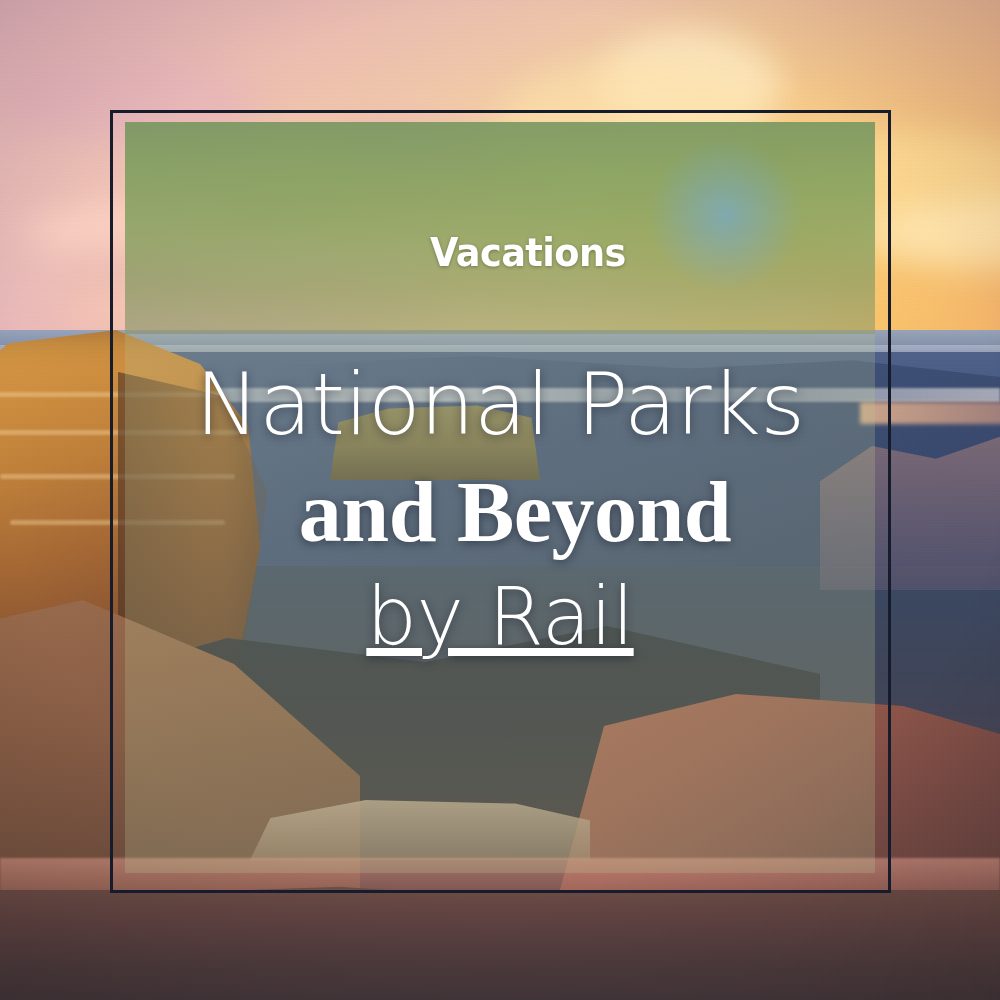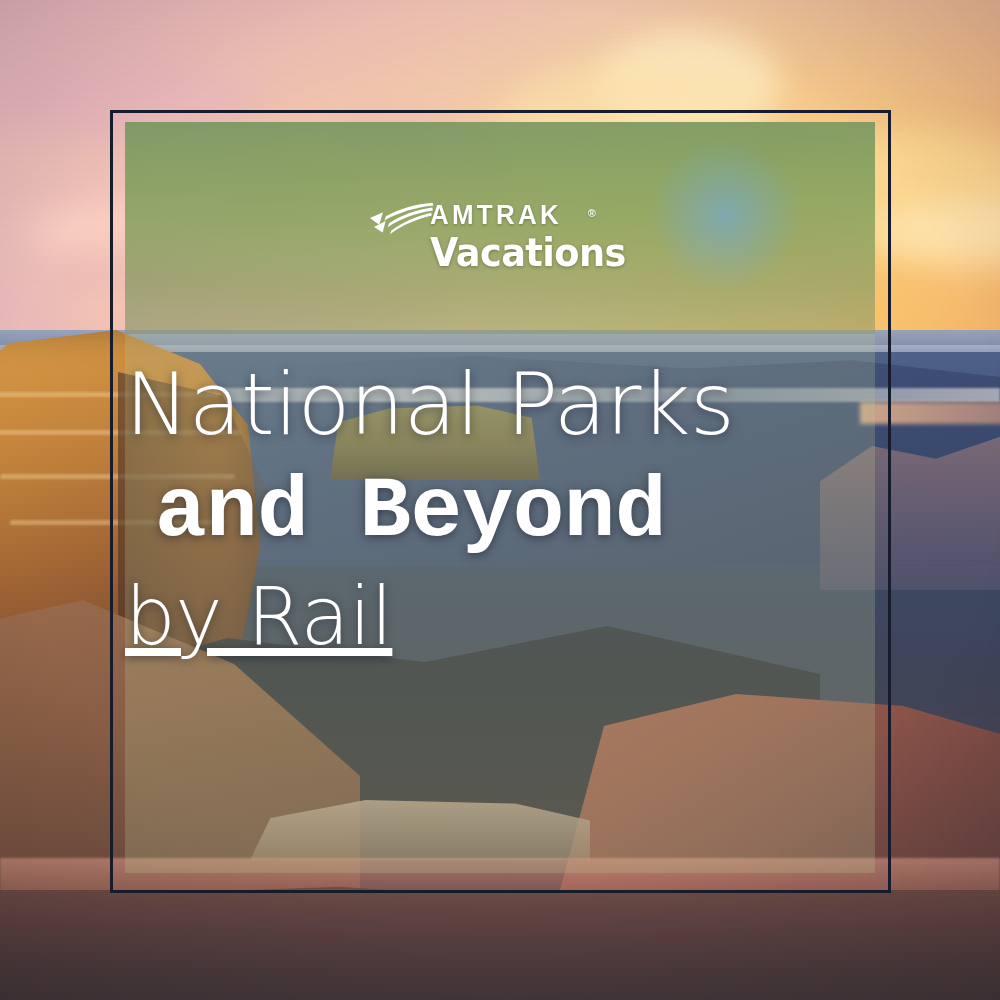--- a/index.html
+++ b/index.html
@@ -282,32 +282,33 @@
     transform:scaleX(0.94);
     transform-origin:left center;
     text-shadow:0 1px 4px rgba(0,0,0,0.30);
   }
 
   
   .headline {
     position:absolute;
     left:125px; top:352px;
     width:750px;
+    text-align:center;
     color:#ffffff;
   }
   .hl-line1 {
     font-family:"DejaVu Sans", sans-serif;
     font-weight:300;
     font-size:86px;
     line-height:104px;
     letter-spacing:-0.5px;
     text-shadow:0 2px 10px rgba(20,24,40,0.55);
   }
   .hl-line2 {
-    font-family:Liberation Mono, monospace;
+    font-family:Liberation Serif, serif;
     font-weight:bold;
     font-size:86px;
     line-height:112px;
     letter-spacing:-0.5px;
     text-shadow:0 2px 10px rgba(20,24,40,0.55);
     margin-left:30px;
   }
   .hl-line3 {
     font-family:"DejaVu Sans", sans-serif;
     font-weight:300;
@@ -364,33 +365,20 @@
     <div class="vignette"></div>
     <div class="grain"></div>
   </div>
 
   <div class="tint-panel"></div>
   <div class="tint-green"></div>
 
   <div class="frame"></div>
 
   <div class="logo">
-    <div class="logo-top">
-      <span class="logo-mark">
-        <svg viewBox="0 0 64 34" width="64" height="34" xmlns="http://www.w3.org/2000/svg">
-          <path d="M62.5 0.8 C46 2.2 30 6.5 16 14.2 L14.2 18.6 C29 10.4 45.6 5.4 63.4 3.6 Z" fill="#ffffff"></path>
-          <path d="M62.2 5.6 C46.6 7.9 31.8 13.0 19.2 21.2 L17.6 25.2 C30.8 16.6 46.2 11.1 62.9 8.6 Z" fill="#ffffff"></path>
-          <path d="M61.0 10.8 C46.4 14.2 32.6 20.4 21.4 28.4 L20.0 32.2 C31.8 23.6 46.0 17.1 61.8 13.6 Z" fill="#ffffff"></path>
-          <path d="M0 16.0 L13.0 10.2 L9.2 22.8 Z" fill="#ffffff"></path>
-          <path d="M4.0 25.0 L15.6 19.0 L12.6 30.4 Z" fill="#ffffff"></path>
-        </svg>
-      </span>
-      <span class="logo-word">AMTRAK</span>
-      <span class="logo-word logo-reg" style="left:218px; top:0px;">®</span>
-    </div>
     <div class="logo-sub">Vacations</div>
   </div>
 
   <div class="headline">
     <div class="hl-line1">National Parks</div>
     <div class="hl-line2">and Beyond</div>
     <div class="hl-line3">by Rail</div>
   </div>
 
 </div>

